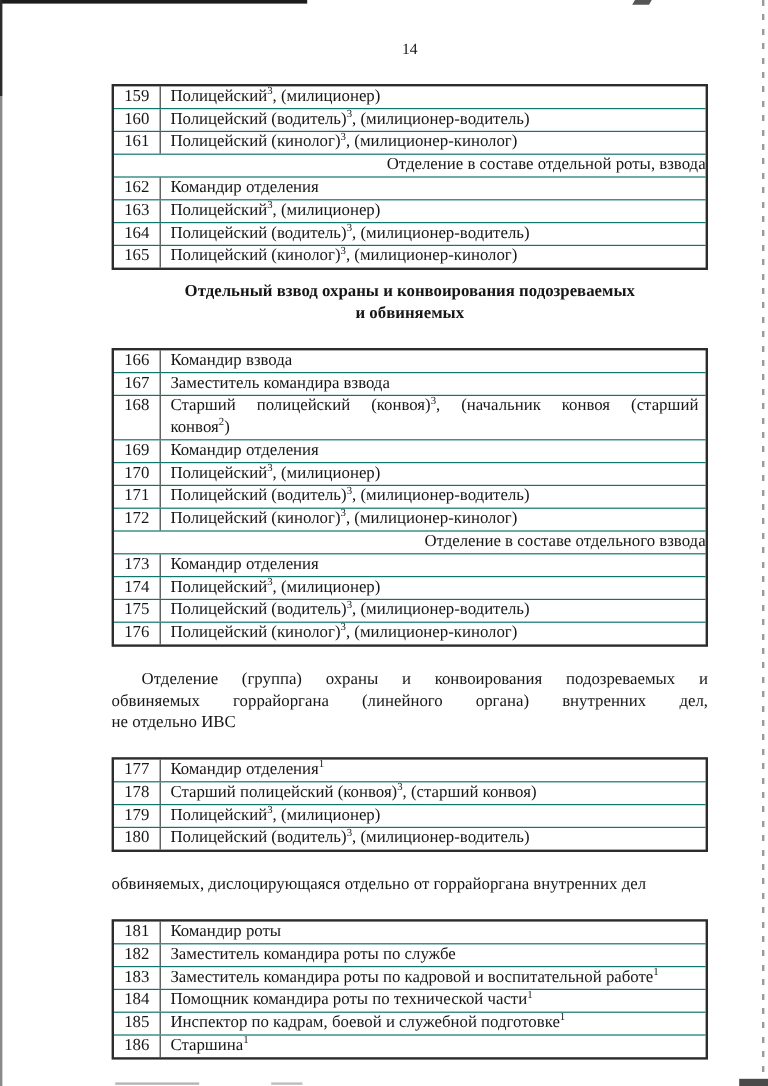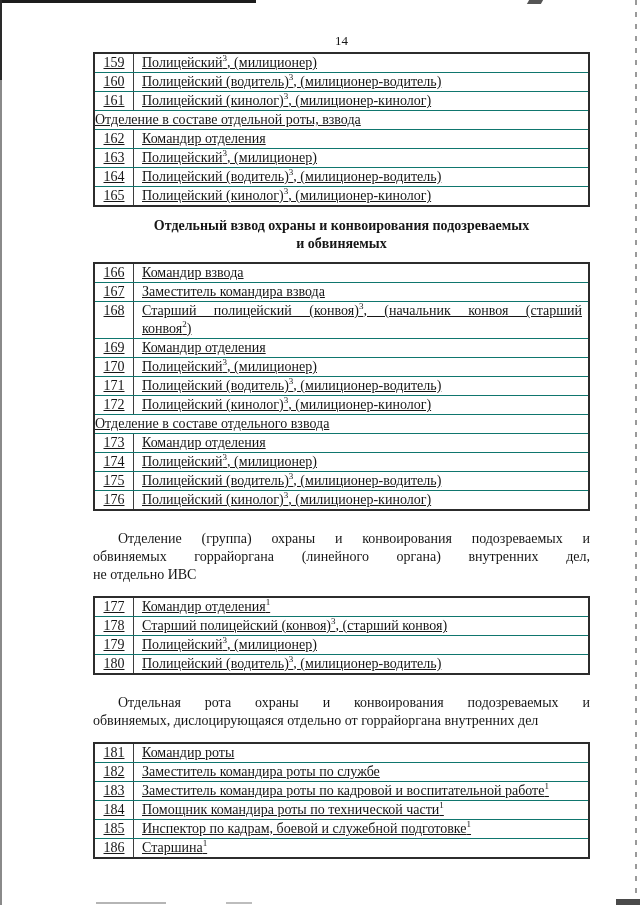--- a/index.html
+++ b/index.html
@@ -15,26 +15,26 @@
     background:linear-gradient(to bottom,#2a2a2a 0 80px,#8a8a8a 80px 100%);}
   .art-right{position:absolute;left:635px;top:0;width:2px;height:100%;
     background:repeating-linear-gradient(to bottom,#9a9a9a 0 5px,transparent 5px 12px);}
   .art-corner{position:absolute;right:0;bottom:0;width:24px;height:6px;background:#4a4a4a;}
   .art-bottom1{position:absolute;left:96px;bottom:1px;width:70px;height:2px;background:#b5b5b5;}
   .art-bottom2{position:absolute;left:226px;bottom:1px;width:26px;height:2px;background:#bdbdbd;}
 
   .content{margin-left:93px;width:497px;}
   .page-number{padding-top:33px;height:18px;text-align:center;font-size:13px;}
 
-  .tbl{border:2px solid #2c2c2c;margin-top:1px;font-size:14px;line-height:18px;text-decoration:underline;}
+  .tbl{border:2px solid #2c2c2c;margin-top:19px;font-size:14px;line-height:18px;}
   .tr{display:flex;border-top:1px solid #0f766e;min-height:18px;align-items:stretch;}
   .tr:first-child{border-top:none;}
   .td-num{flex:0 0 34px;text-align:center;border-right:1px solid #3d3d3d;padding:0 2px;}
   .td-text{flex:1;padding:0 6px 0 8px;}
-  .td-span{flex:1;text-align:left;}
+  .td-span{flex:1;text-align:right;}
 
   .heading{font-size:14px;line-height:18px;}
   .heading.h-center{margin:10px 0 9px;text-align:center;font-weight:bold;}
   .heading.h-justify{margin:19px 0 12px;text-align:left;font-family:Liberation Serif, serif;}
   .ln{display:block;}
   .ln.just{text-align:justify;text-align-last:justify;}
   .ln.ind{text-indent:25px;}
   sup{font-size:9px;line-height:0;vertical-align:super;}
 </style>
 </head>
@@ -157,21 +157,20 @@
         <div class="tr">
           <div class="td-num">179</div>
           <div class="td-text">Полицейский<sup>3</sup>, (милиционер)</div>
         </div>
         <div class="tr">
           <div class="td-num">180</div>
           <div class="td-text">Полицейский (водитель)<sup>3</sup>, (милиционер-водитель)</div>
         </div>
       </div>
       <div class="heading h-justify">
-        <div class="ln just ind">Отдельная рота охраны и конвоирования подозреваемых и</div>
         <div class="ln">обвиняемых, дислоцирующаяся отдельно от горрайоргана внутренних дел</div>
       </div>
       <div class="tbl">
         <div class="tr">
           <div class="td-num">181</div>
           <div class="td-text">Командир роты</div>
         </div>
         <div class="tr">
           <div class="td-num">182</div>
           <div class="td-text">Заместитель командира роты по службе</div>

